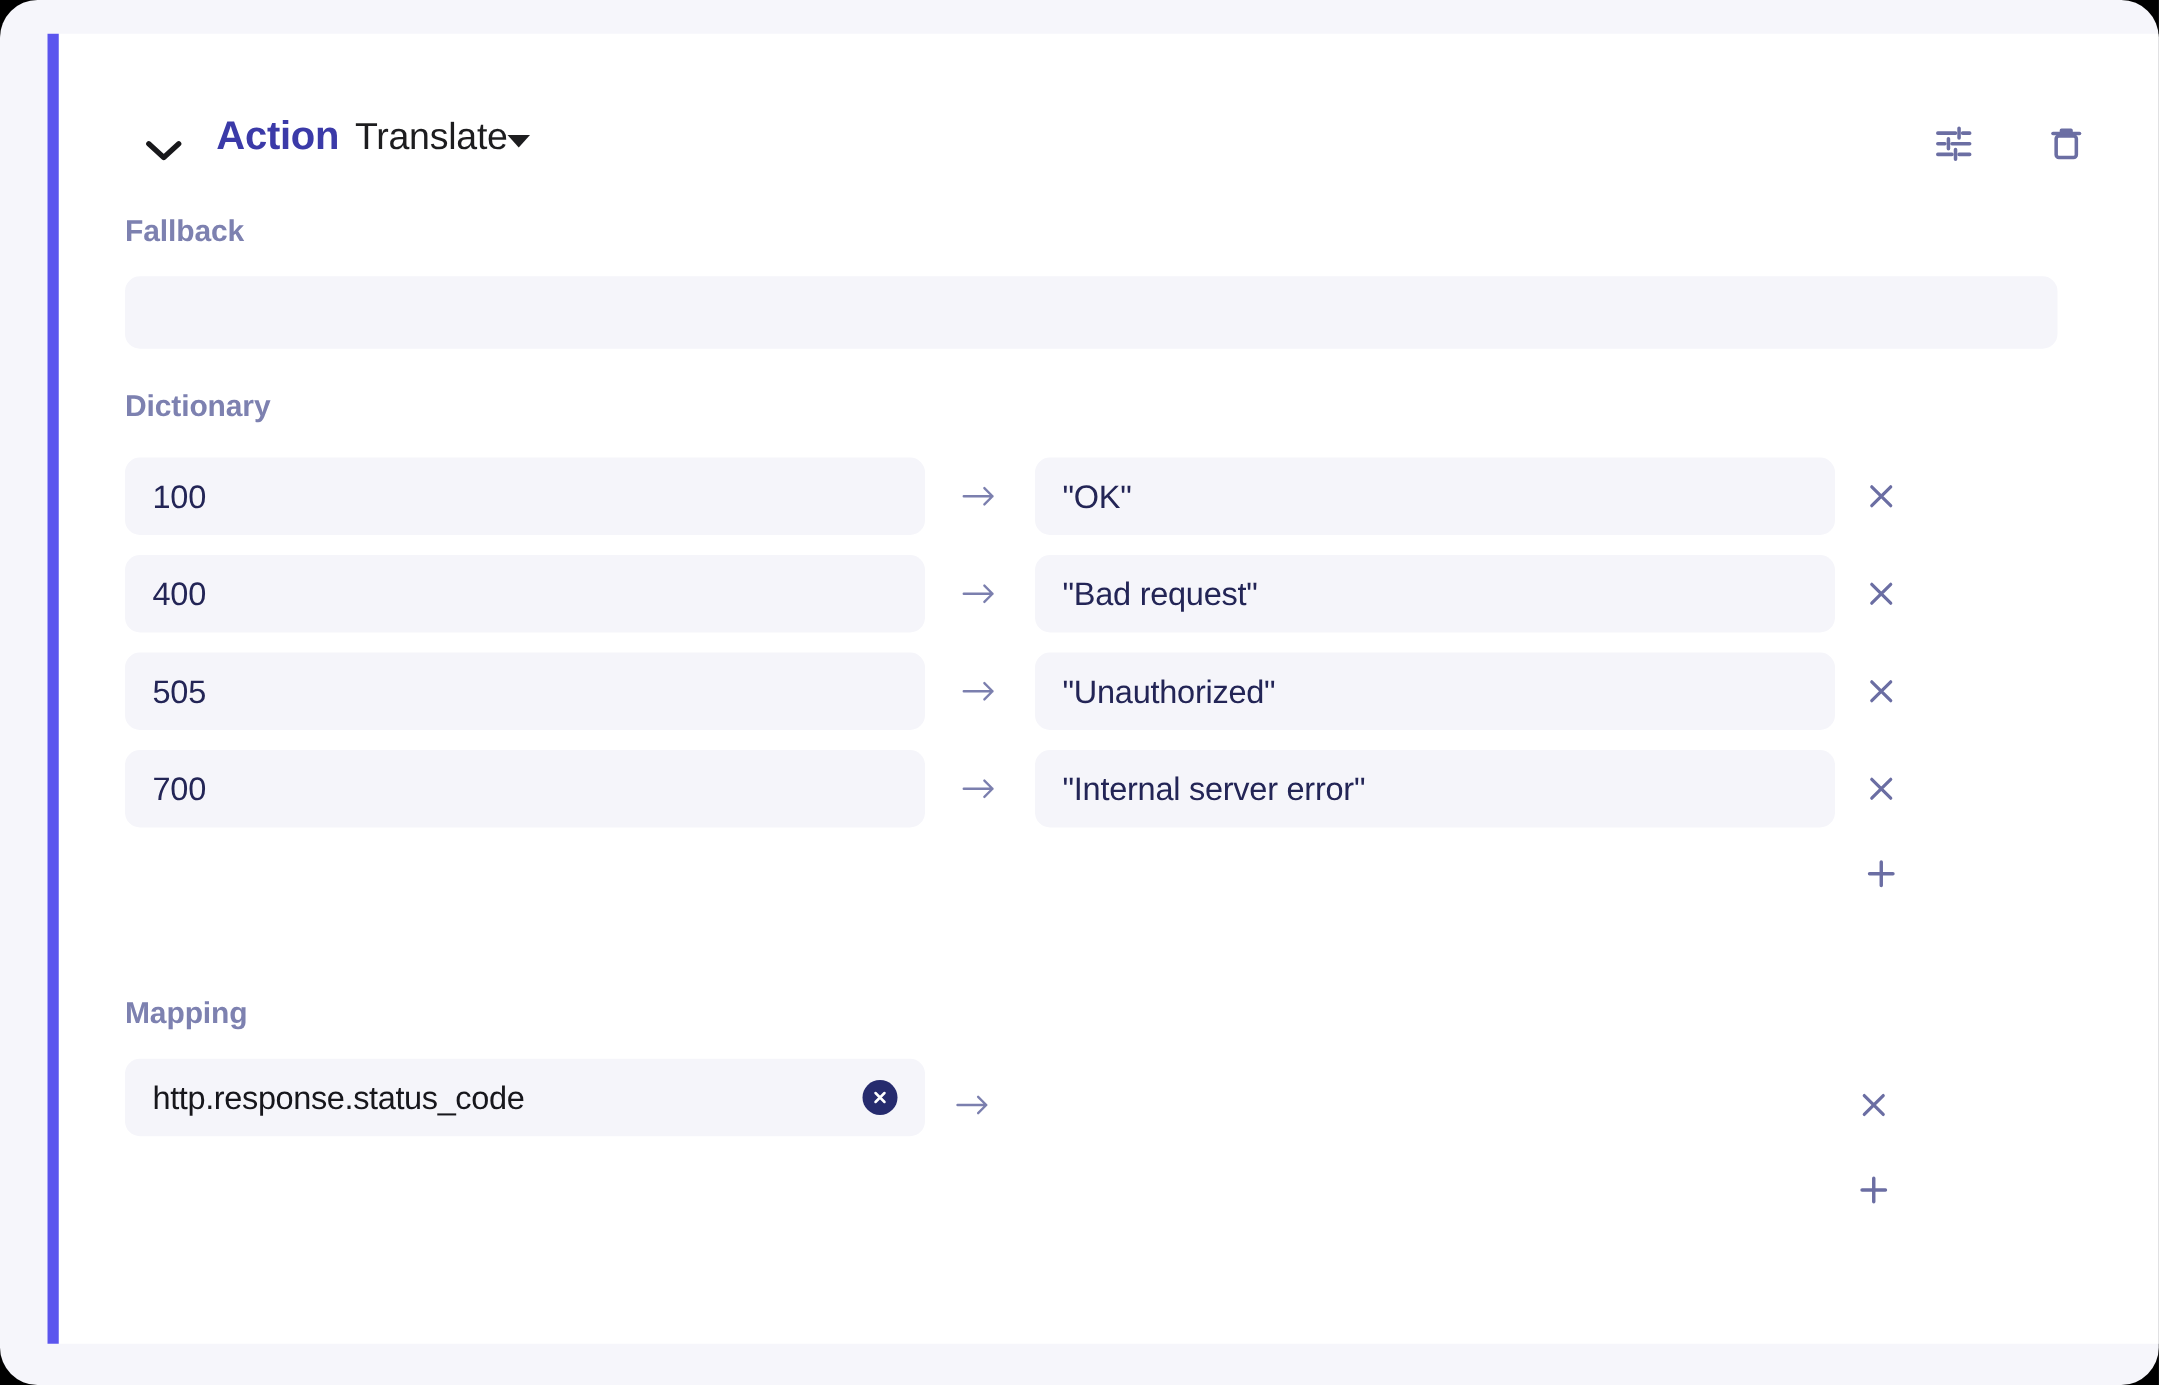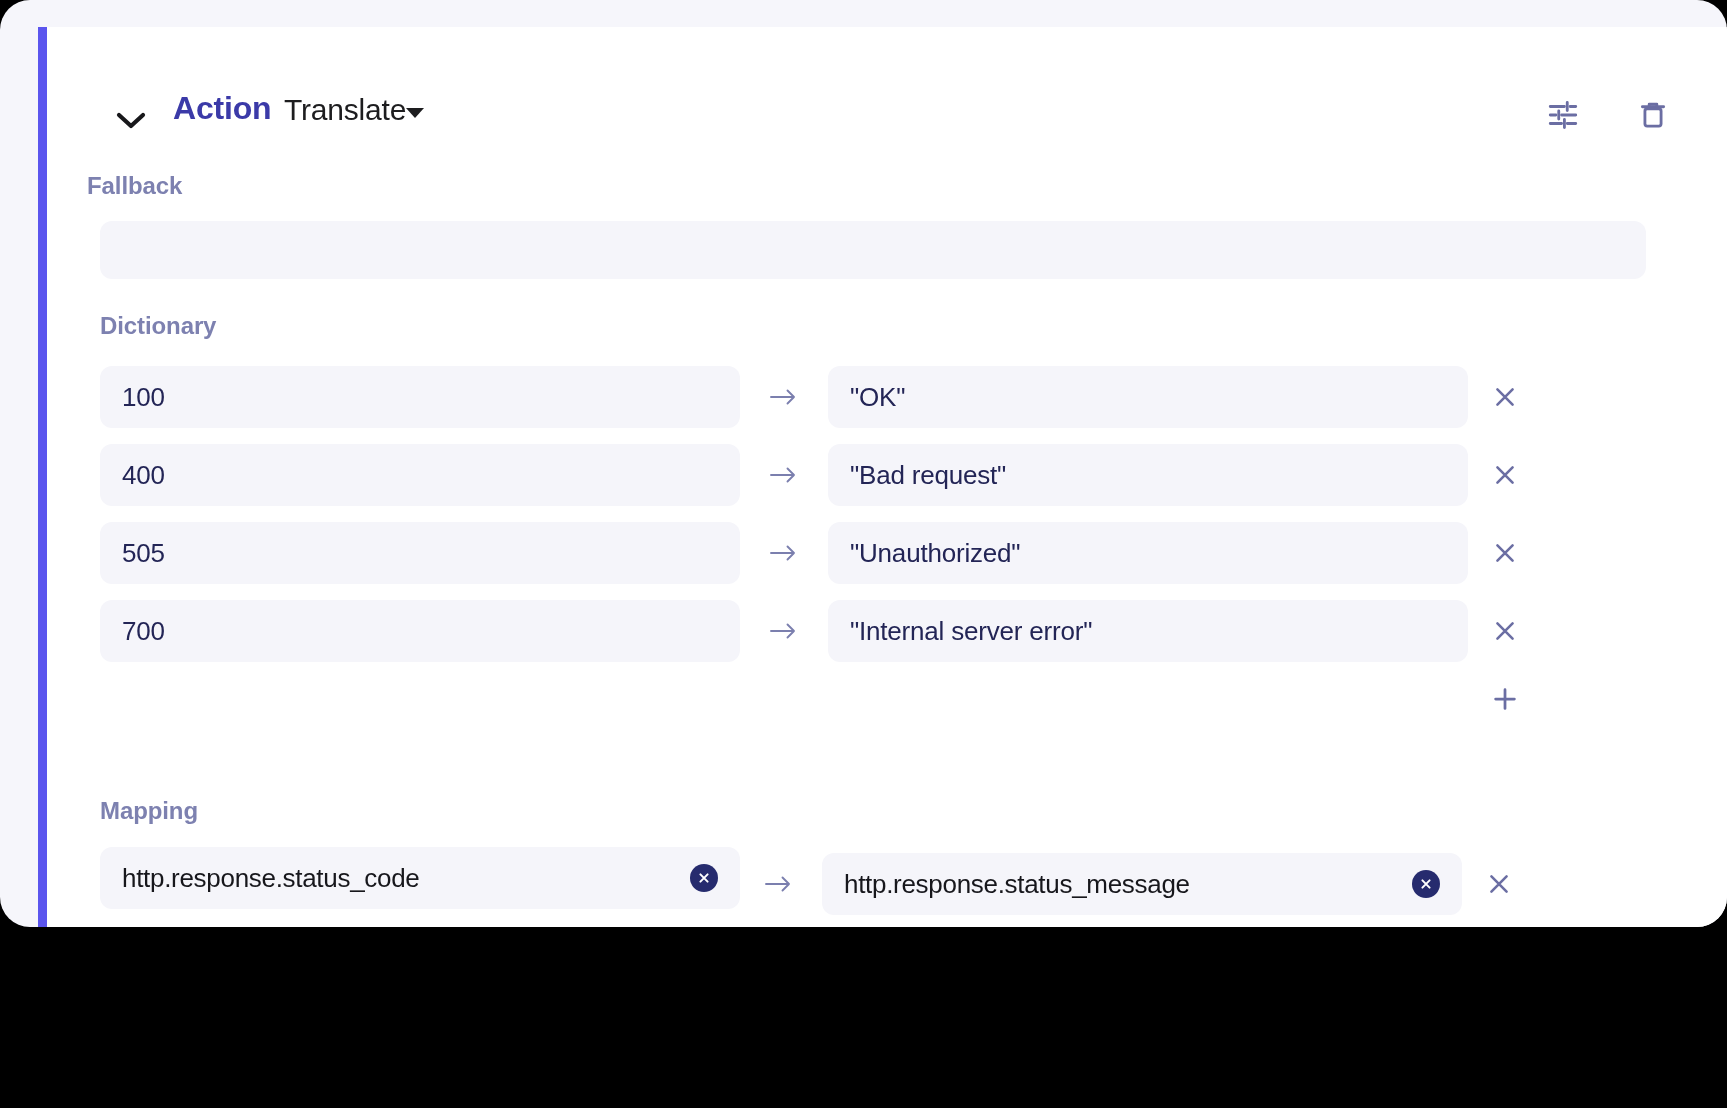--- a/index.html
+++ b/index.html
@@ -9,21 +9,21 @@
     height: 1108px;
     background: #000000;
     font-family: "Liberation Sans", sans-serif;
     overflow: hidden;
   }
 
   .page {
     position: absolute;
     left: 0; top: 0;
     width: 1727px;
-    height: 927px;
+    height: 1108px;
     background: #f6f6fb;
     border-radius: 30px;
     overflow: hidden;
   }
 
   
   .action-card {
     position: absolute;
     left: 38px;
     top: 27px;
@@ -119,21 +119,21 @@
   .field-text {
     font-size: 26px;
     color: #232556;
     letter-spacing: -0.2px;
     white-space: nowrap;
     overflow: hidden;
     text-overflow: ellipsis;
   }
 
   
-  .fallback-label { position: absolute; left: 40px; top: 145px; }
+  .fallback-label { position: absolute; left: 53px; top: 145px; }
   .fallback-input {
     position: absolute;
     left: 53px;
     top: 194px;
     width: 1546px;
     height: 58px;
     padding: 0 22px;
     cursor: text;
   }
 
@@ -440,28 +440,20 @@
             <svg width="16" height="16" viewBox="0 0 16 16" fill="none" aria-hidden="true">
               <path d="M4.4 4.4l7.2 7.2M11.6 4.4l-7.2 7.2" stroke="#ffffff" stroke-width="2" stroke-linecap="round"></path>
             </svg>
           </span>
         </div>
         <div class="map-arrow">
           <svg width="30" height="20" viewBox="0 0 30 20" fill="none" aria-hidden="true">
             <path d="M3 10h23M19.5 3.5L26 10l-6.5 6.5" stroke="currentColor" stroke-width="1.9" stroke-linecap="round" stroke-linejoin="round"></path>
           </svg>
         </div>
-        <div class="field-shell map-val">
-          <span class="map-field-text">http.response.status_message</span>
-          <span class="clear-circle">
-            <svg width="16" height="16" viewBox="0 0 16 16" fill="none" aria-hidden="true">
-              <path d="M4.4 4.4l7.2 7.2M11.6 4.4l-7.2 7.2" stroke="#ffffff" stroke-width="2" stroke-linecap="round"></path>
-            </svg>
-          </span>
-        </div>
         <div class="map-remove">
           <svg width="28" height="28" viewBox="0 0 24 24" fill="none" aria-hidden="true">
             <path d="M5.5 5.5l13 13M18.5 5.5l-13 13" stroke="currentColor" stroke-width="2.2" stroke-linecap="round"></path>
           </svg>
         </div>
       </div>
 
       <div class="add-row">
         <div class="map-add">
           <svg width="30" height="30" viewBox="0 0 24 24" fill="none" aria-hidden="true">

